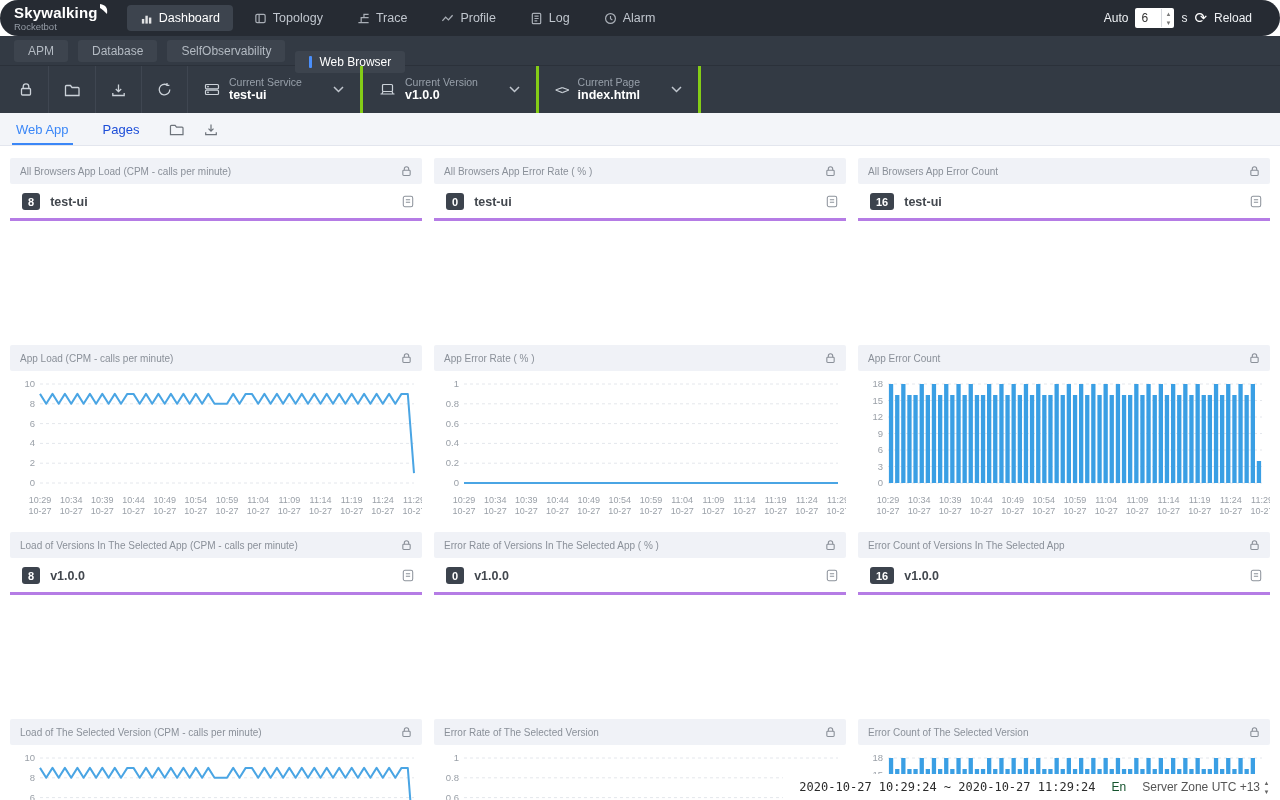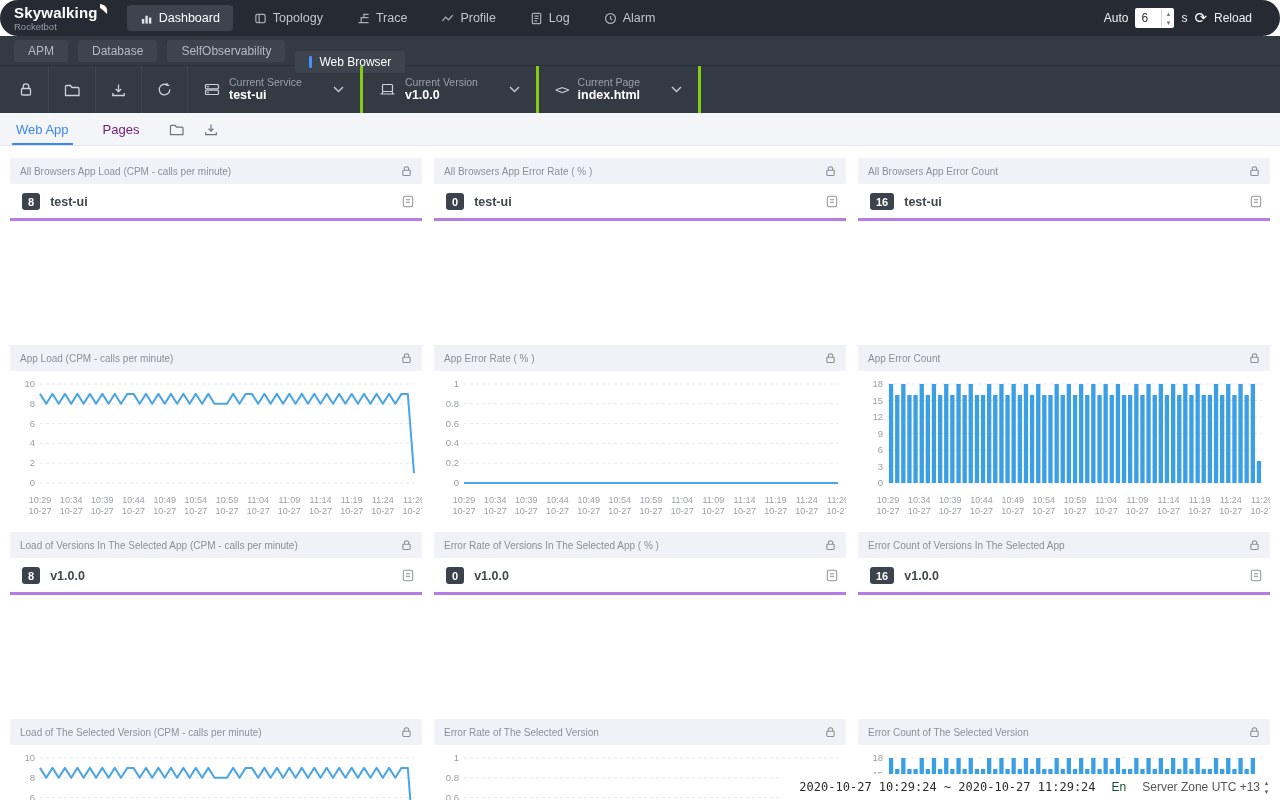--- a/index.html
+++ b/index.html
@@ -38,21 +38,21 @@
   .selector { display:flex; align-items:center; gap:9px; padding:0 16px; border-right:3px solid #84cc16; cursor:pointer; }
   .sel-labels { line-height:1.15; }
   .sel-label { font-size:10.5px; color:#98a0aa; }
   .sel-value { font-size:12.5px; color:#fff; font-weight:bold; }
   .sel-chevron { margin-left:22px; color:#c0c6ce; }
   .code-glyph { font-family:"DejaVu Sans Mono", monospace; font-size:13px; letter-spacing:-1px; }
 
   
   .viewtabs { height:33px; background:#f3f5f9; border-bottom:1px solid #e3e6ee; display:flex; align-items:center;
     padding:0 12px; }
-  .viewtab { font-size:13px; color:#701a75; padding:8px 4px 6px; margin-right:26px; cursor:pointer; border-bottom:2px solid transparent; }
+  .viewtab { font-size:13px; color:#1d4ed8; padding:8px 4px 6px; margin-right:26px; cursor:pointer; border-bottom:2px solid transparent; }
   .viewtab.active { color:#3b87f7; border-bottom-color:#3b87f7; }
   .viewtab-icon { color:#6d737b; margin-right:20px; cursor:pointer; display:flex; align-items:center; }
 
   
   .grid { display:grid; grid-template-columns:repeat(3,1fr); column-gap:12px; padding:12px 10px 0;
     grid-auto-rows:187px; background:#fff; }
   .panel { overflow:hidden; }
   .panel-header { height:26px; background:#f0f2f7; display:flex; align-items:center; padding:0 10px; border-radius:2px; }
   .panel-title { font-size:10px; color:#8a9099; flex:1; white-space:nowrap; overflow:hidden; }
   .lock-icon { color:#8a9099; display:flex; cursor:pointer; }

